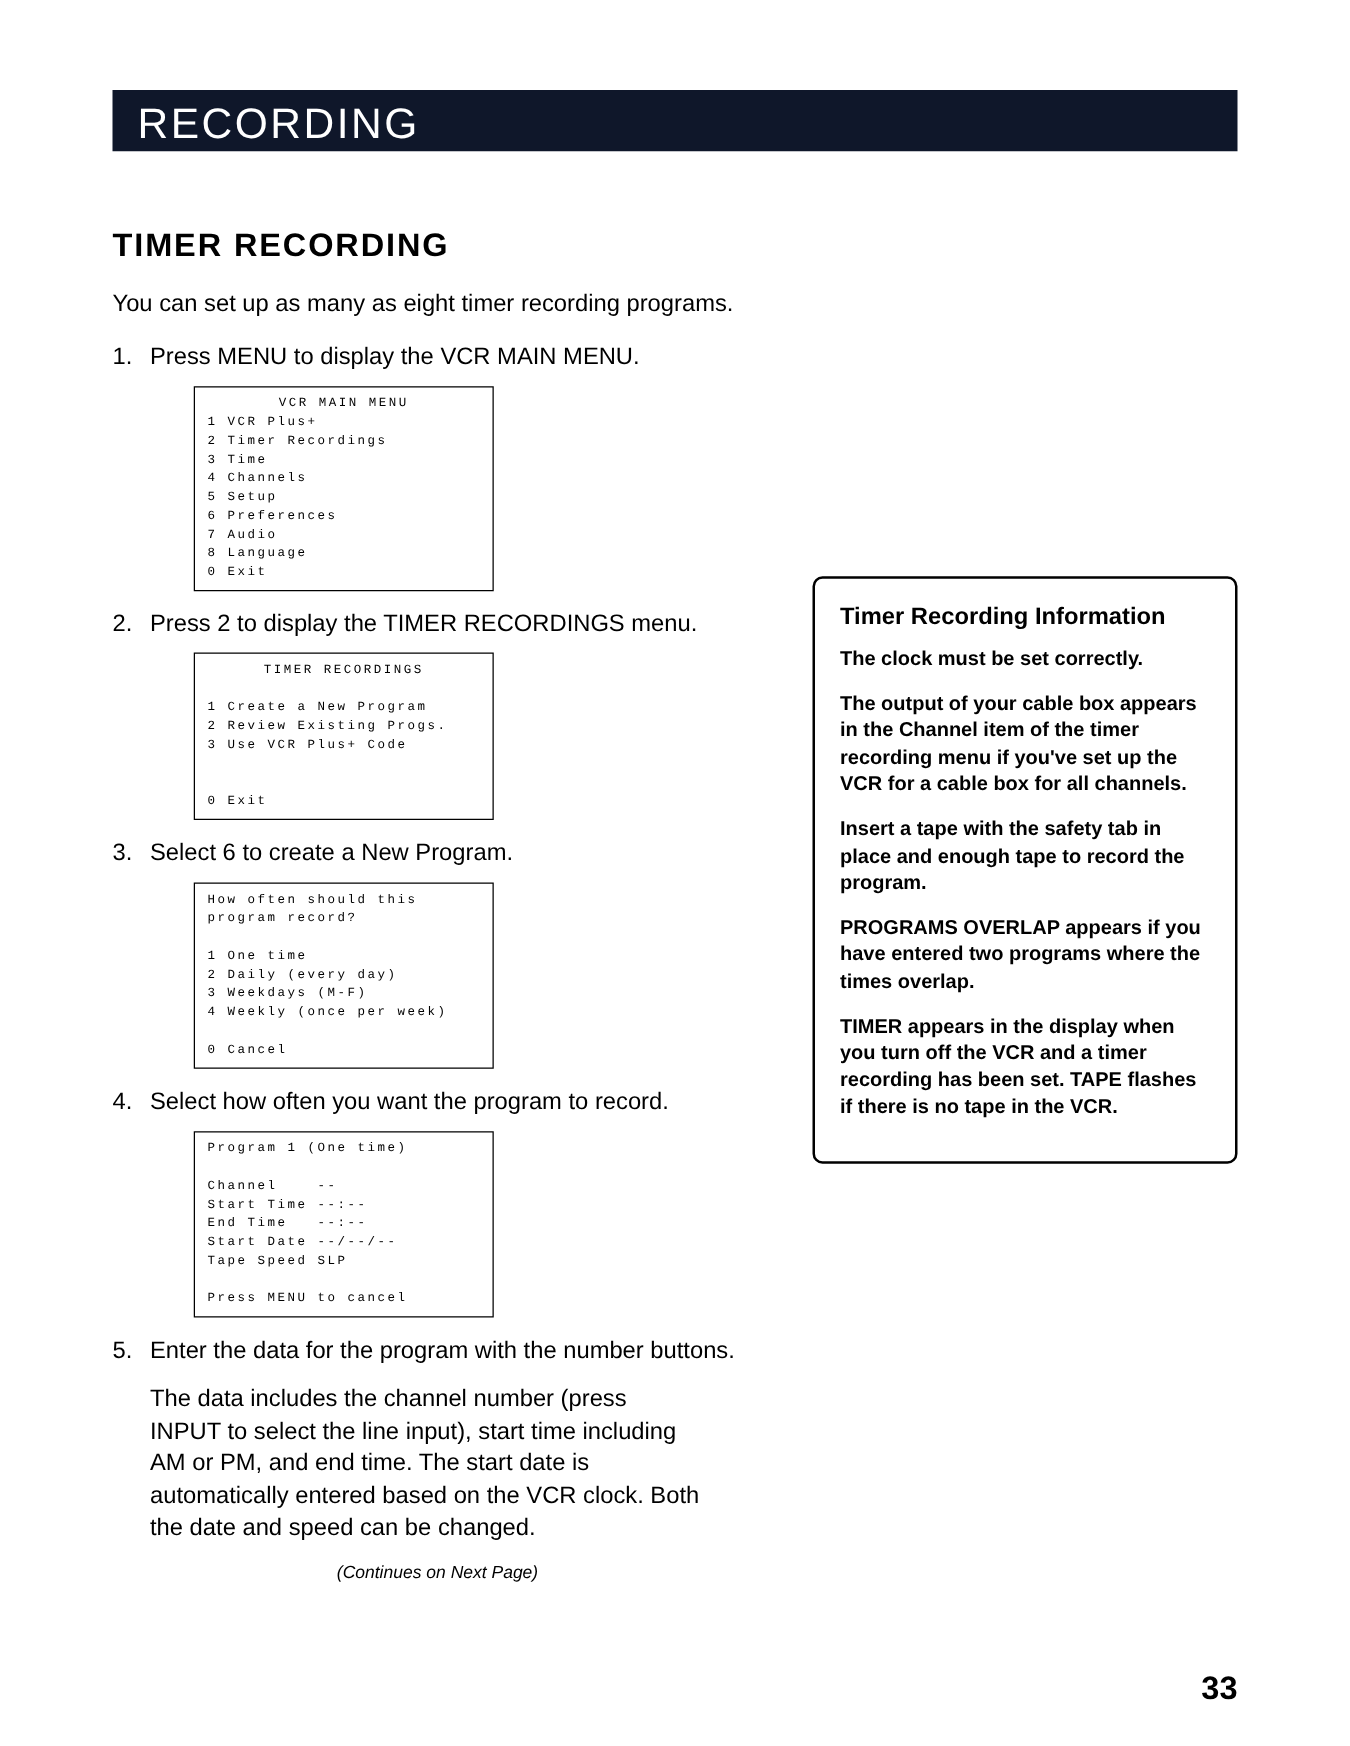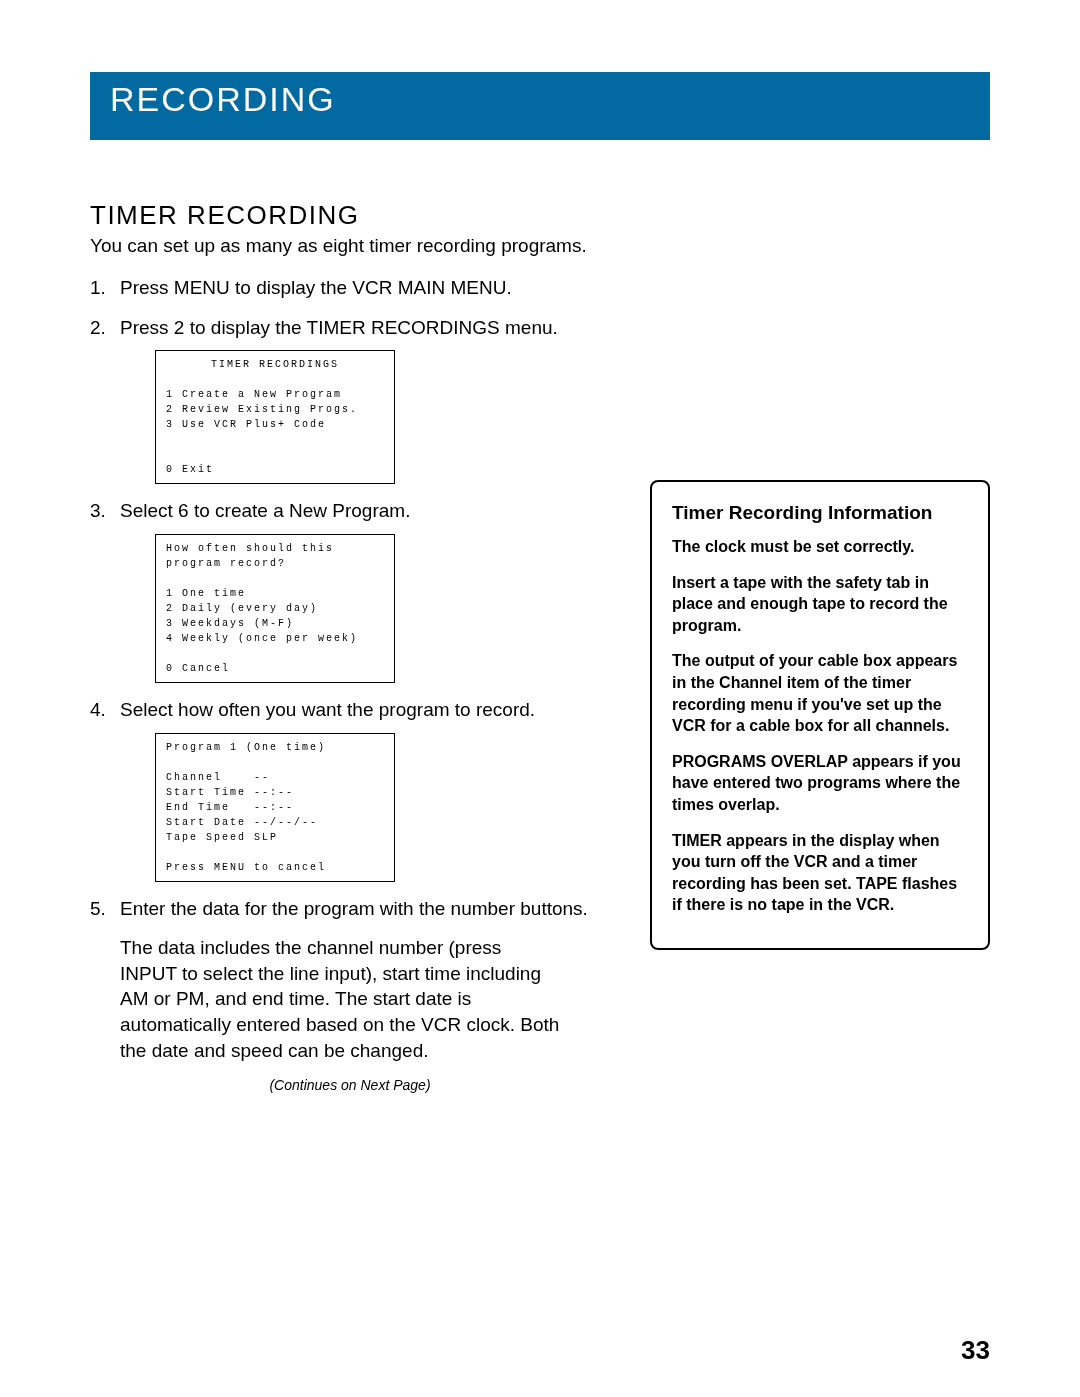--- a/index.html
+++ b/index.html
@@ -10,46 +10,46 @@
     font-family: "Segoe UI", Tahoma, sans-serif;
     color: #000;
     position: relative;
   }
   .page {
     padding: 72px 90px 60px 90px;
     position: relative;
     height: 100%;
   }
   .header-bar {
-    background: #0369a1;
+    background: #0f172a;
     color: #fff;
-    padding: 8px 20px 21px 20px;
+    padding: 8px 20px 2px 20px;
     margin-bottom: 60px;
   }
   .header-bar h1 {
     font-family: "Impact", "Arial Black", sans-serif;
     font-weight: normal;
     letter-spacing: 2px;
     font-size: 34px;
     text-transform: uppercase;
   }
   .content {
     display: flex;
     gap: 40px;
     align-items: flex-start;
   }
   .left-col { flex: 1; }
   .right-col { width: 340px; margin-top: 280px; }
   .section-title {
     font-family: "Impact", "Arial Black", sans-serif;
-    font-weight: normal;
+    font-weight: bold;
     letter-spacing: 1.5px;
     font-size: 26px;
     text-transform: uppercase;
-    margin-bottom: 4px;
+    margin-bottom: 21px;
   }
   .intro {
     font-size: 19px;
     margin-bottom: 18px;
   }
   ol.steps {
     list-style: none;
     counter-reset: step;
     padding-left: 0;
   }
@@ -125,20 +125,29 @@
 
   <div class="content">
     <div class="left-col">
 
       <h2 class="section-title">Timer Recording</h2>
       <p class="intro">You can set up as many as eight timer recording programs.</p>
 
       <ol class="steps">
         <li>
           <span>Press MENU to display the VCR MAIN MENU.</span>
+          <div class="menu-box"><span class="title-line">VCR MAIN MENU</span><span>1 VCR Plus+</span>
+<span>2 Timer Recordings</span>
+<span>3 Time</span>
+<span>4 Channels</span>
+<span>5 Setup</span>
+<span>6 Preferences</span>
+<span>7 Audio</span>
+<span>8 Language</span>
+<span>0 Exit</span></div>
         </li>
 
         <li>
           <span>Press 2 to display the TIMER RECORDINGS menu.</span>
           <div class="menu-box"><span class="title-line">TIMER RECORDINGS</span>
 <span>1 Create a New Program</span>
 <span>2 Review Existing Progs.</span>
 <span>3 Use VCR Plus+ Code</span>
 <span></span>
 <span></span>
@@ -178,22 +187,22 @@
 
       <p class="sub-para">The data includes the channel number (press INPUT to select the line input), start time including AM or PM, and end time. The start date is automatically entered based on the VCR clock. Both the date and speed can be changed.</p>
 
       <div class="continues">(Continues on Next Page)</div>
     </div>
 
     <div class="right-col">
       <div class="info-box">
         <h3>Timer Recording Information</h3>
         <p>The clock must be set correctly.</p>
+        <p>The output of your cable box appears in the Channel item of the timer recording menu if you've set up the VCR for a cable box for all channels.</p>
         <p>Insert a tape with the safety tab in place and enough tape to record the program.</p>
-        <p>The output of your cable box appears in the Channel item of the timer recording menu if you've set up the VCR for a cable box for all channels.</p>
         <p>PROGRAMS OVERLAP appears if you have entered two programs where the times overlap.</p>
         <p>TIMER appears in the display when you turn off the VCR and a timer recording has been set.  TAPE flashes if there is no tape in the VCR.</p>
       </div>
     </div>
   </div>
 
   <div class="page-num">33</div>
 </div>
 
 </body></html>

